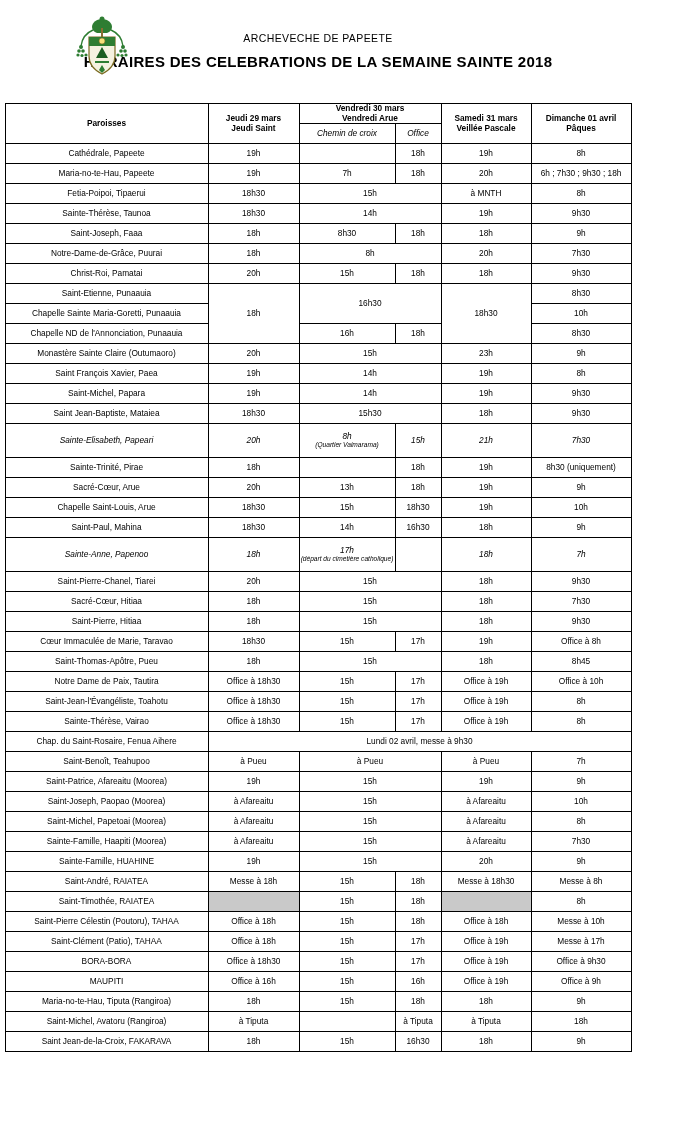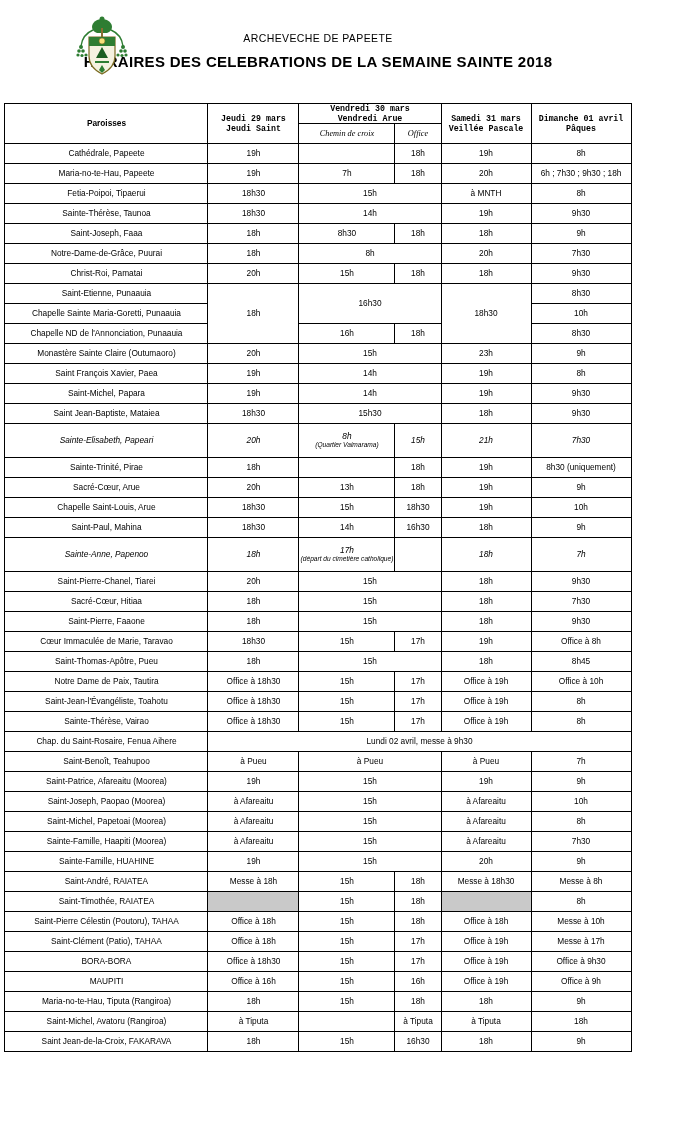--- a/index.html
+++ b/index.html
@@ -67,28 +67,26 @@
   col.c-jeu { width: 91px; }
   col.c-chemin { width: 96px; }
   col.c-office { width: 46px; }
   col.c-sam { width: 90px; }
   col.c-dim { width: 100px; }
 
   .hdr-main {
     font-weight: bold;
     font-size: 8.7px;
     height: 22px;
-    font-family: Liberation Mono, monospace;
   }
   .hdr-sub {
     font-style: italic;
     font-weight: normal;
     font-size: 8.3px;
     height: 15px;
-    font-family: Liberation Serif, serif;
   }
   .hdr-par {
     font-weight: bold;
     font-size: 9.3px;
   }
   .cell-par {
     font-size: 8.5px;
   }
   .tiny {
     font-size: 6.6px;
@@ -332,21 +330,21 @@
           <td>9h30</td>
         </tr>
         <tr>
           <td class="cell-par">Sacré-Cœur, Hitiaa</td>
           <td>18h</td>
           <td colspan="2">15h</td>
           <td>18h</td>
           <td>7h30</td>
         </tr>
         <tr>
-          <td class="cell-par">Saint-Pierre, Faaone</td>
+          <td class="cell-par">Saint-Pierre, Hitiaa</td>
           <td>18h</td>
           <td colspan="2">15h</td>
           <td>18h</td>
           <td>9h30</td>
         </tr>
         <tr>
           <td class="cell-par">Cœur Immaculée de Marie, Taravao</td>
           <td>18h30</td>
           <td>15h</td>
           <td>17h</td>

